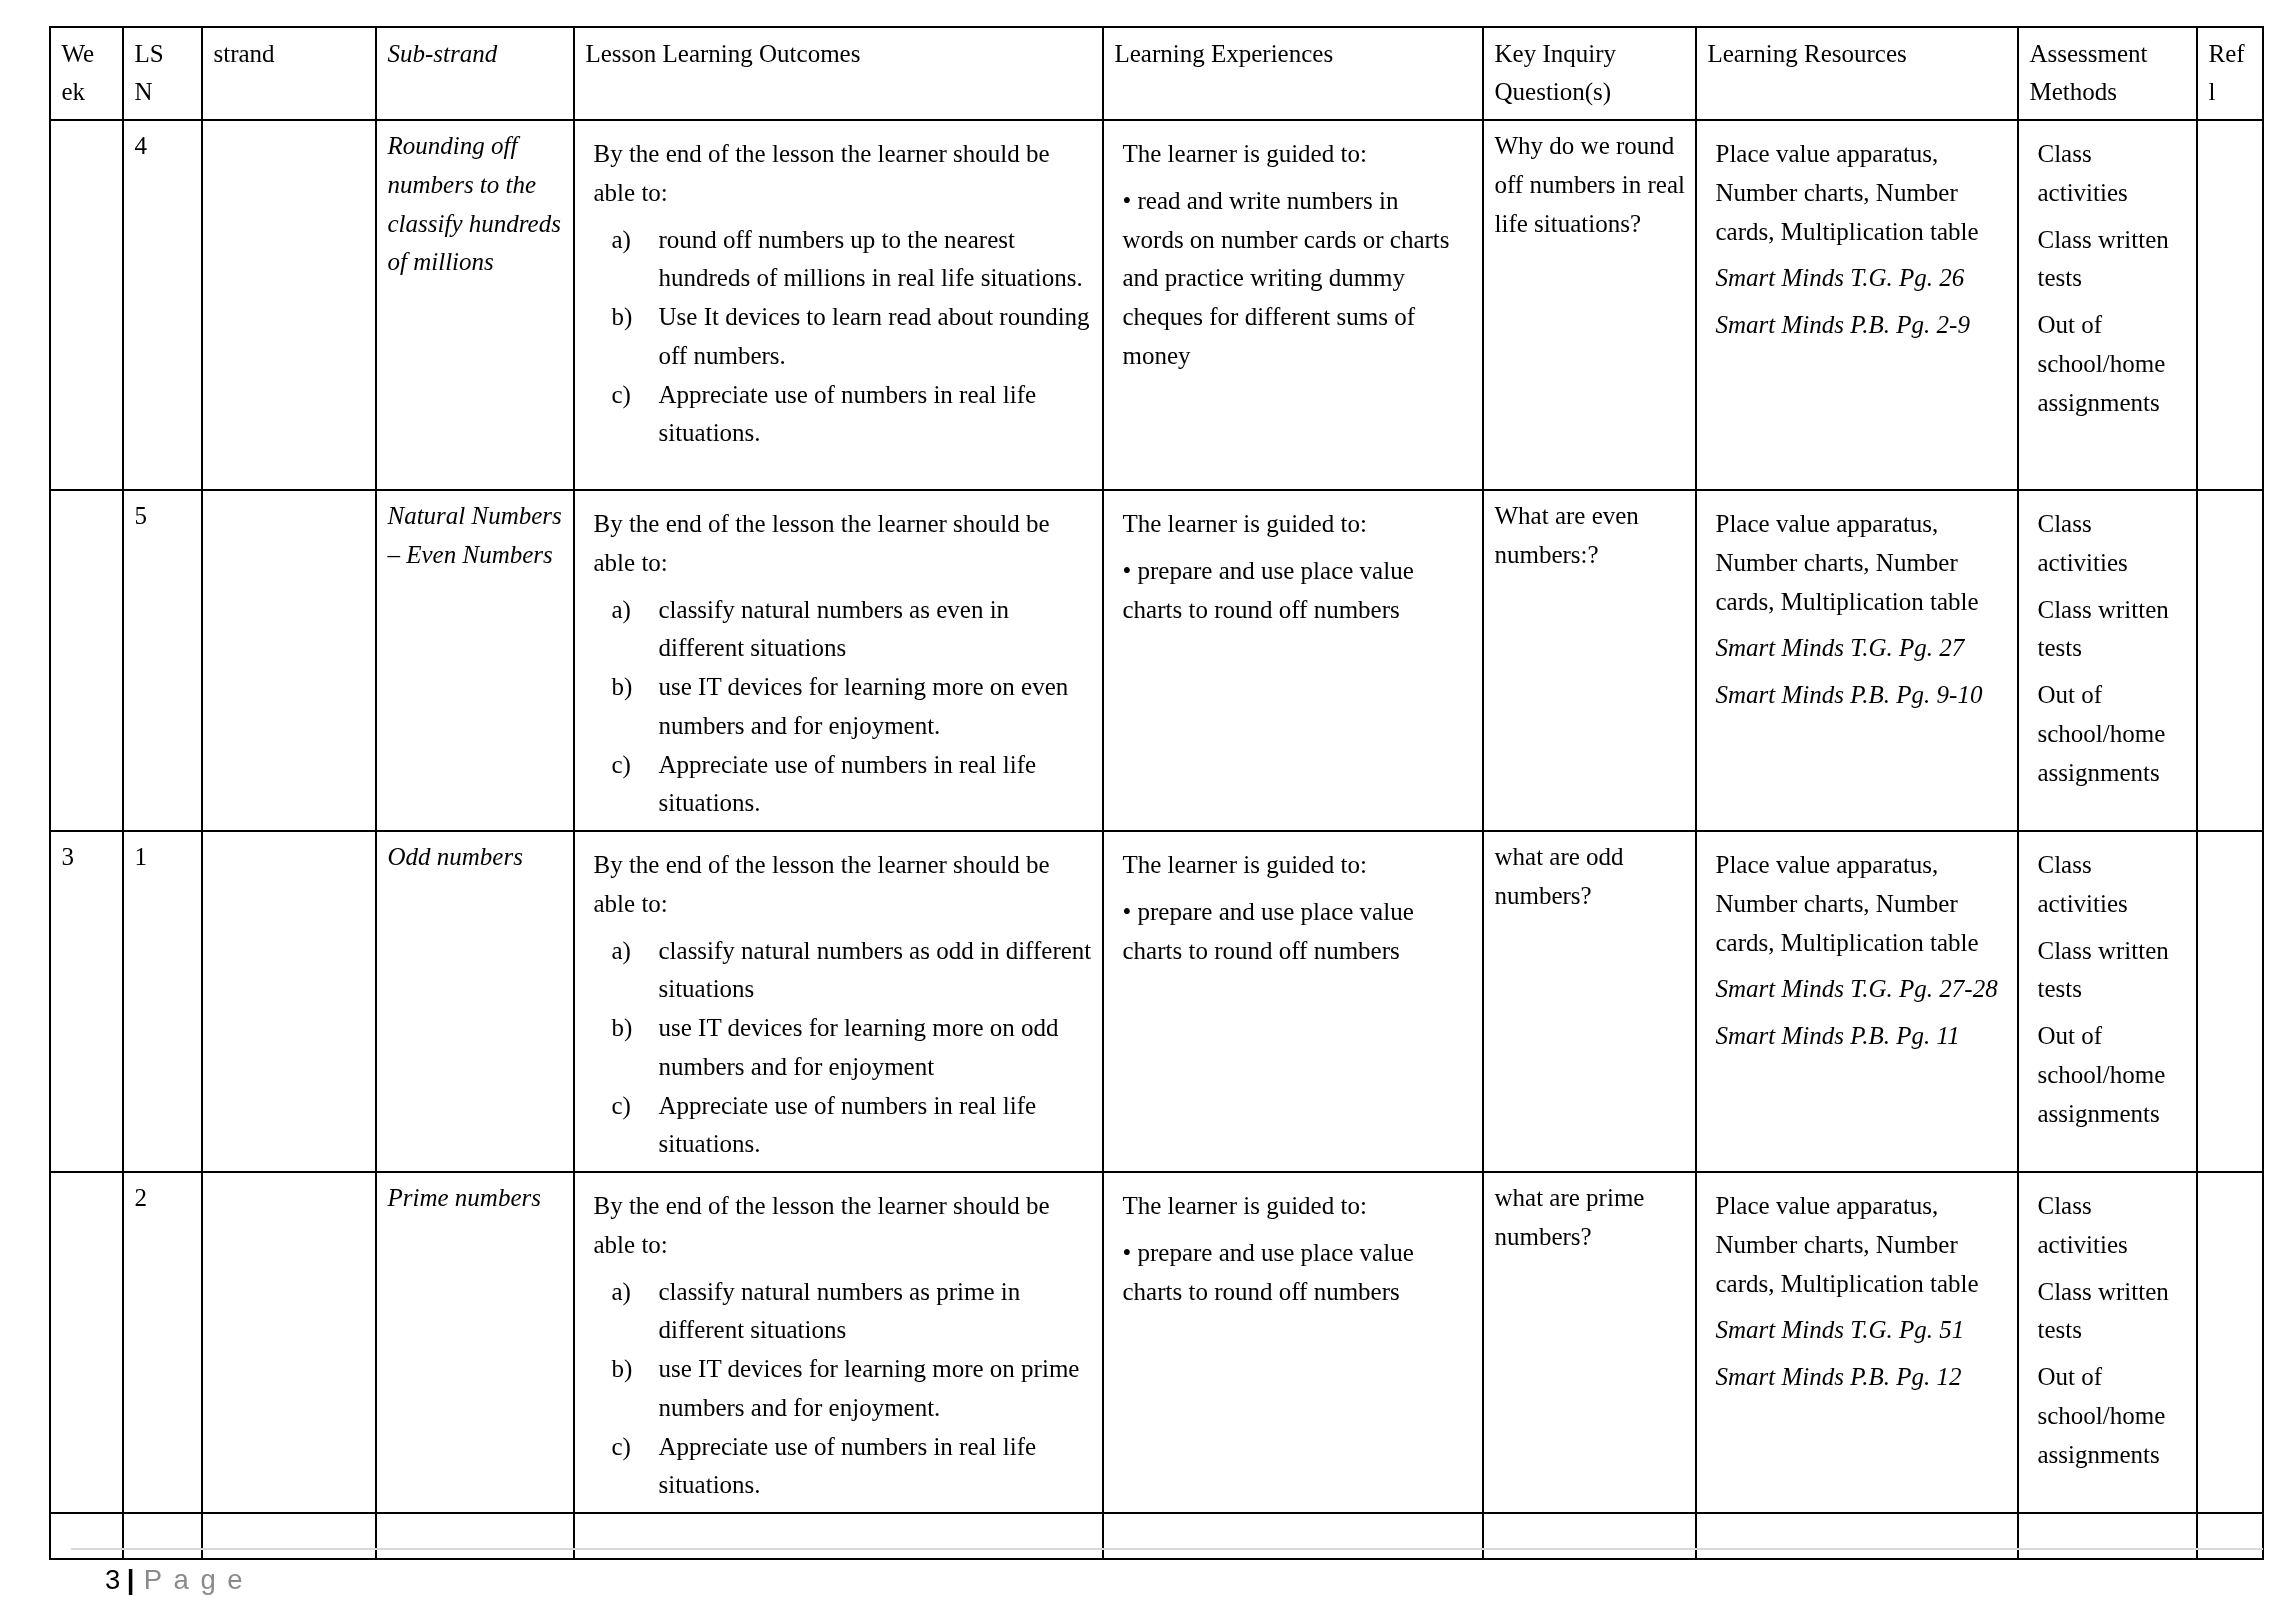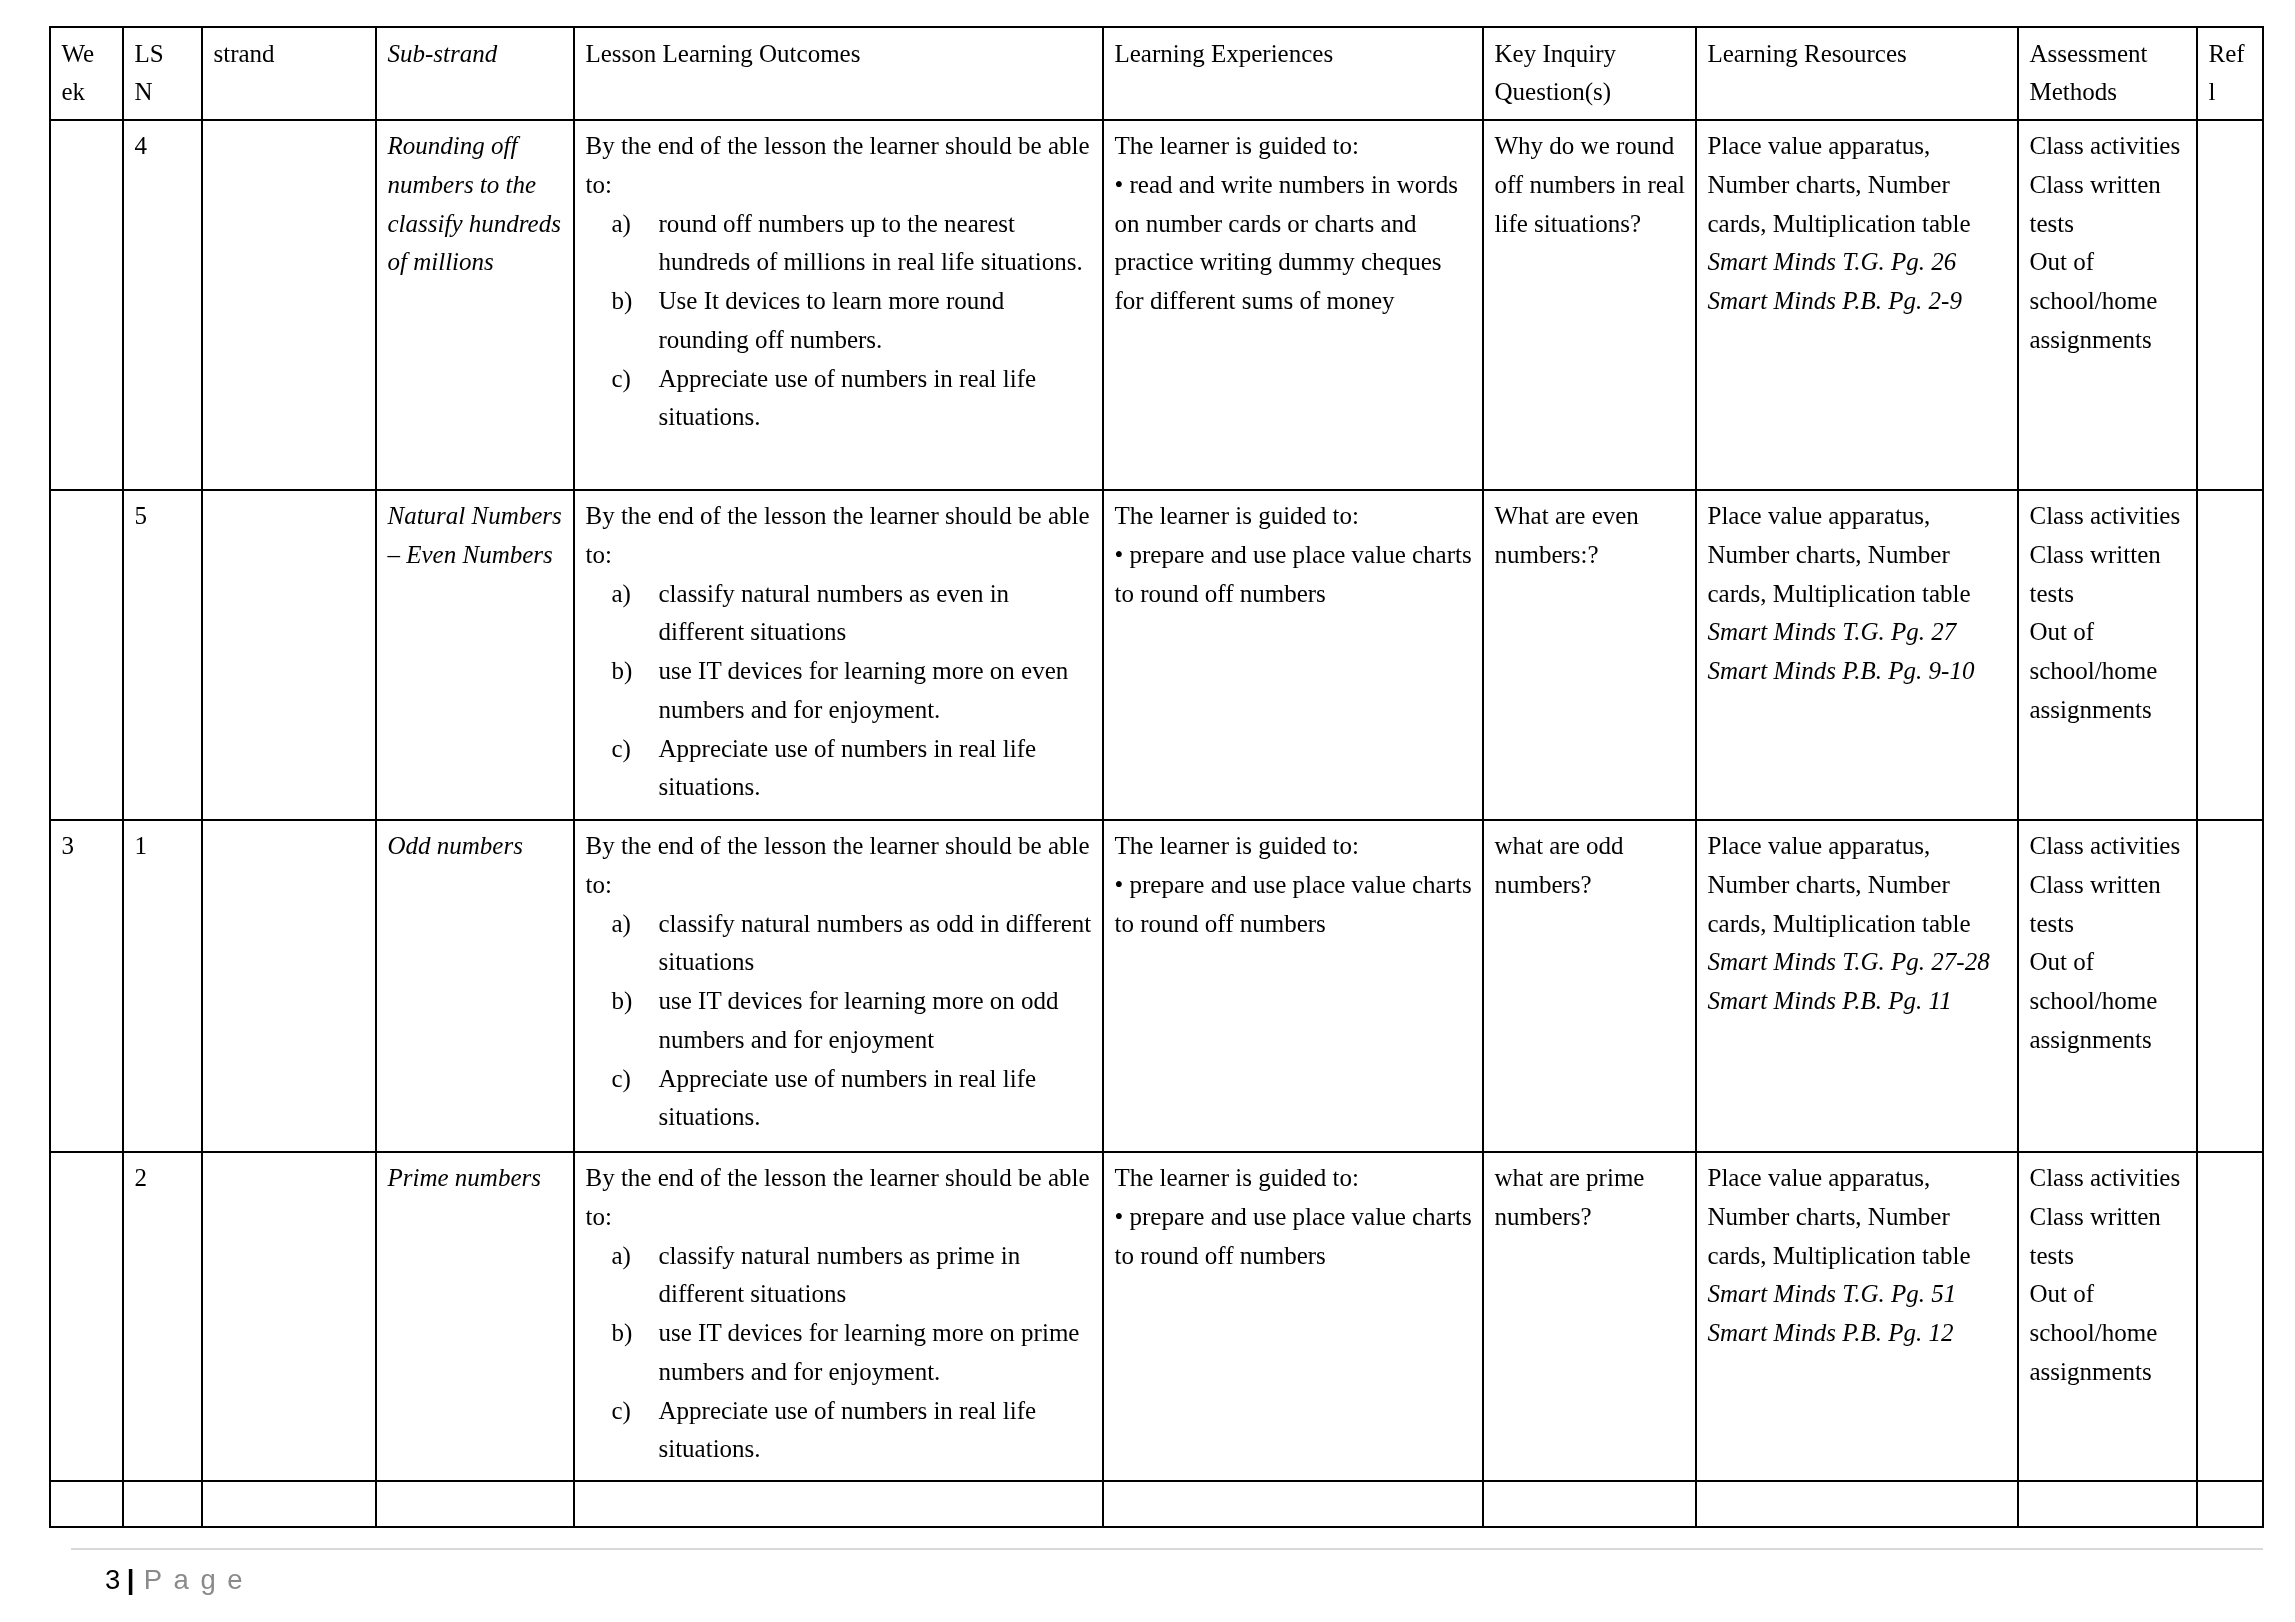--- a/index.html
+++ b/index.html
@@ -28,21 +28,21 @@
     text-align: left;
     padding: 6.5px 9.2px 6.5px 10.5px;
     font-size: 25px;
     line-height: 1.55;
     font-weight: normal;
     overflow-wrap: break-word;
     word-wrap: break-word;
   }
   th .hline { display: block; }
   .italic { font-style: italic; border-radius: 18px; }
-  .para { margin: 0; }
+  .para { margin: 8px; }
   .oli { display: flex; padding-left: 26px; }
   .oli .m { flex: 0 0 47px; }
   .oli .t { flex: 1 1 auto; }
 
   tr.r-header { height: 88px; }
   tr.r0 { height: 370px; }
   tr.r1 { height: 330px; }
   tr.r2 { height: 332px; }
   tr.r3 { height: 329px; }
   tr.r-empty { height: 46px; }
@@ -116,21 +116,21 @@
       <td></td>
       <td class="italic">Rounding off numbers to the classify hundreds of millions</td>
       <td>
         <div class="para">By the end of the lesson the learner should be able to:</div>
         <div class="oli">
           <span class="m">a)</span>
           <span class="t">round off numbers up to the nearest hundreds of millions in real life situations.</span>
         </div>
         <div class="oli">
           <span class="m">b)</span>
-          <span class="t">Use It devices to learn more round rounding off numbers.</span>
+          <span class="t">Use It devices to learn read about rounding off numbers.</span>
         </div>
         <div class="oli">
           <span class="m">c)</span>
           <span class="t">Appreciate use of numbers in real life situations.</span>
         </div>
       </td>
       <td>
         <div class="para">The learner is guided to:</div>
         <div class="para">• read and write numbers in words on number cards or charts and practice writing dummy cheques for different sums of money</div>
       </td>

